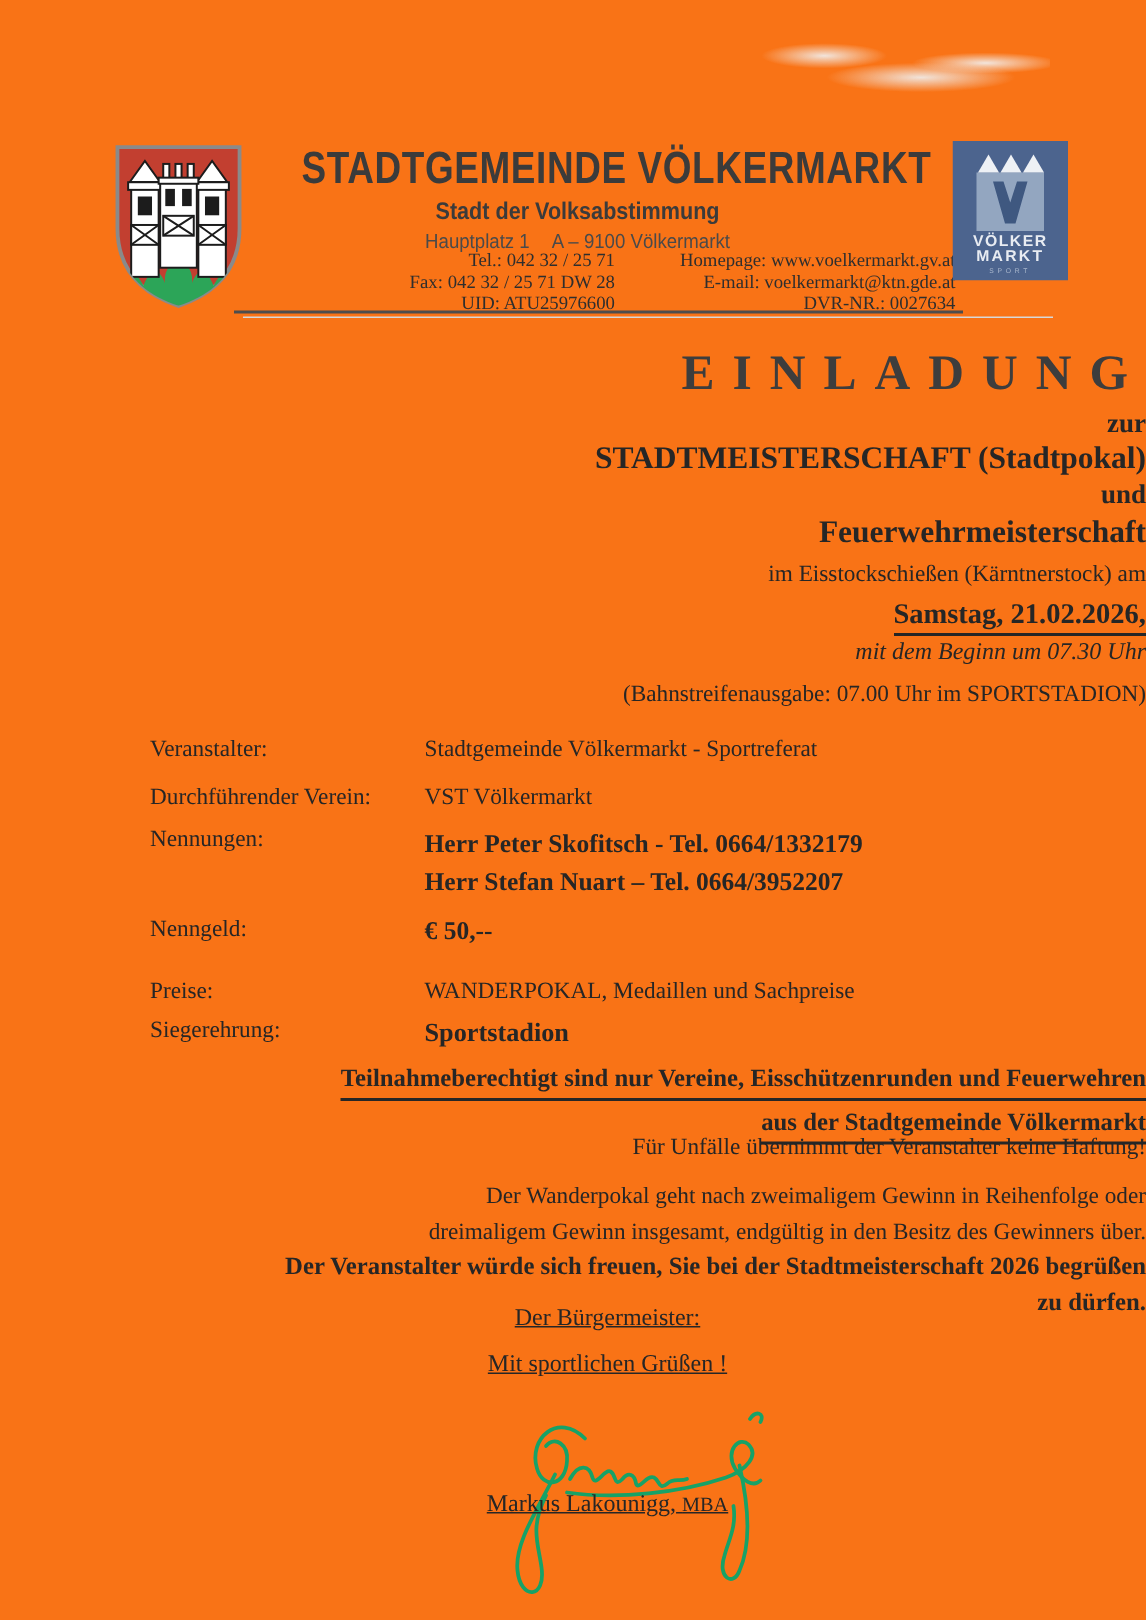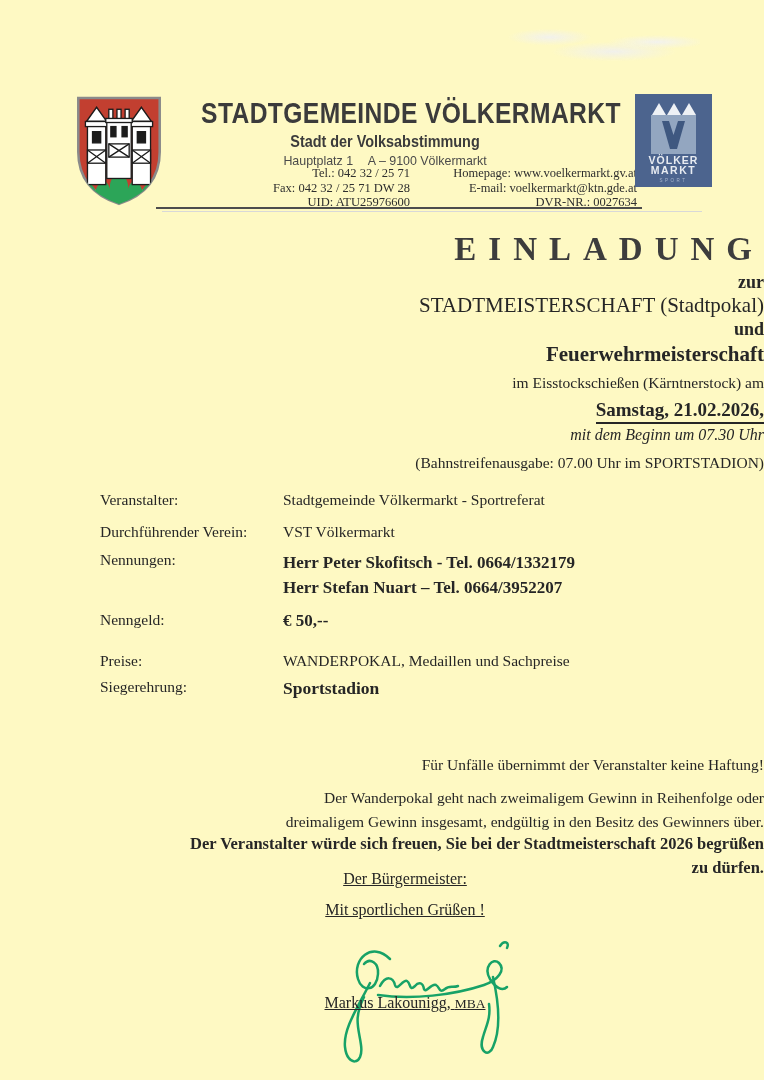--- a/index.html
+++ b/index.html
@@ -1,16 +1,16 @@
 <!DOCTYPE html>
 <html><head>
 <meta charset="utf-8">
 <style>
   html,body{margin:0;padding:0;background:#ffffff;}
-  .page{position:relative;width:764px;height:1080px;background:#fef9c3;overflow:hidden;
+  .page{position:relative;width:764px;height:1080px;background:#f97316;overflow:hidden;
         font-family:"Liberation Serif",serif;color:#262626;}
 
   
   .scan-artifact{position:absolute;left:485px;top:18px;width:215px;height:48px;
     background:
       radial-gradient(ellipse 60px 12px at 30% 40%, #f1f1f1 0%, transparent 70%),
       radial-gradient(ellipse 90px 14px at 60% 70%, #f0f0f0 0%, transparent 70%),
       radial-gradient(ellipse 70px 10px at 80% 50%, #f2f2f2 0%, transparent 70%);
     opacity:.9;}
 
@@ -33,21 +33,21 @@
   .contact-right{position:absolute;left:400px;top:166px;width:237px;text-align:right;
                  font-size:12.5px;line-height:14.6px;color:#2e2e2e;}
 
   .header-rule{position:absolute;left:156px;top:207px;width:486px;height:2px;background:#4d4d4d;}
   .header-rule-shadow{position:absolute;left:162px;top:211px;width:540px;height:1px;background:#d8d8d8;}
 
   
   .c{position:absolute;left:0;width:764px;text-align:right;}
   .inv-title{top:231px;font-size:33px;font-weight:bold;letter-spacing:12px;text-indent:12px;color:#3d3d3d;}
   .inv-zur{top:272px;font-size:18px;font-weight:bold;}
-  .inv-event1{top:293px;font-size:21px;font-weight:normal;}
+  .inv-event1{top:293px;font-size:21px;font-weight:bold;}
   .inv-und{top:319px;font-size:18px;font-weight:bold;}
   .inv-event2{top:342px;font-size:21px;font-weight:bold;}
   .inv-discipline{top:374px;font-size:15.5px;}
   .inv-date{top:399px;font-size:19px;font-weight:bold;}
   .inv-date span{display:inline-block;border-bottom:2.5px solid #262626;padding-bottom:1px;}
   .inv-begin{top:426px;font-size:16px;font-style:italic;}
   .inv-lane{top:454px;font-size:15.5px;}
 
   
   .detail-row{position:absolute;left:100px;width:600px;font-size:15.5px;}
@@ -184,20 +184,24 @@
   </div>
   <div class="detail-row r5">
     <span class="lbl">Preise:</span>
     <div class="val">WANDERPOKAL, Medaillen und Sachpreise</div>
   </div>
   <div class="detail-row r6">
     <span class="lbl">Siegerehrung:</span>
     <div class="val">Sportstadion</div>
   </div>
 
+  <div class="c eligibility">
+    <span>Teilnahmeberechtigt sind nur Vereine, Eisschützenrunden und Feuerwehren</span><br>
+    <span>aus der Stadtgemeinde Völkermarkt</span>
+  </div>
   <div class="c liability">Für Unfälle übernimmt der Veranstalter keine Haftung!</div>
   <div class="c trophy">
     <div>Der Wanderpokal geht nach zweimaligem Gewinn in Reihenfolge oder</div>
     <div>dreimaligem Gewinn insgesamt, endgültig in den Besitz des Gewinners über.</div>
   </div>
   <div class="c closing">
     <div>Der Veranstalter würde sich freuen, Sie bei der Stadtmeisterschaft 2026 begrüßen</div>
     <div>zu dürfen.</div>
   </div>
 

